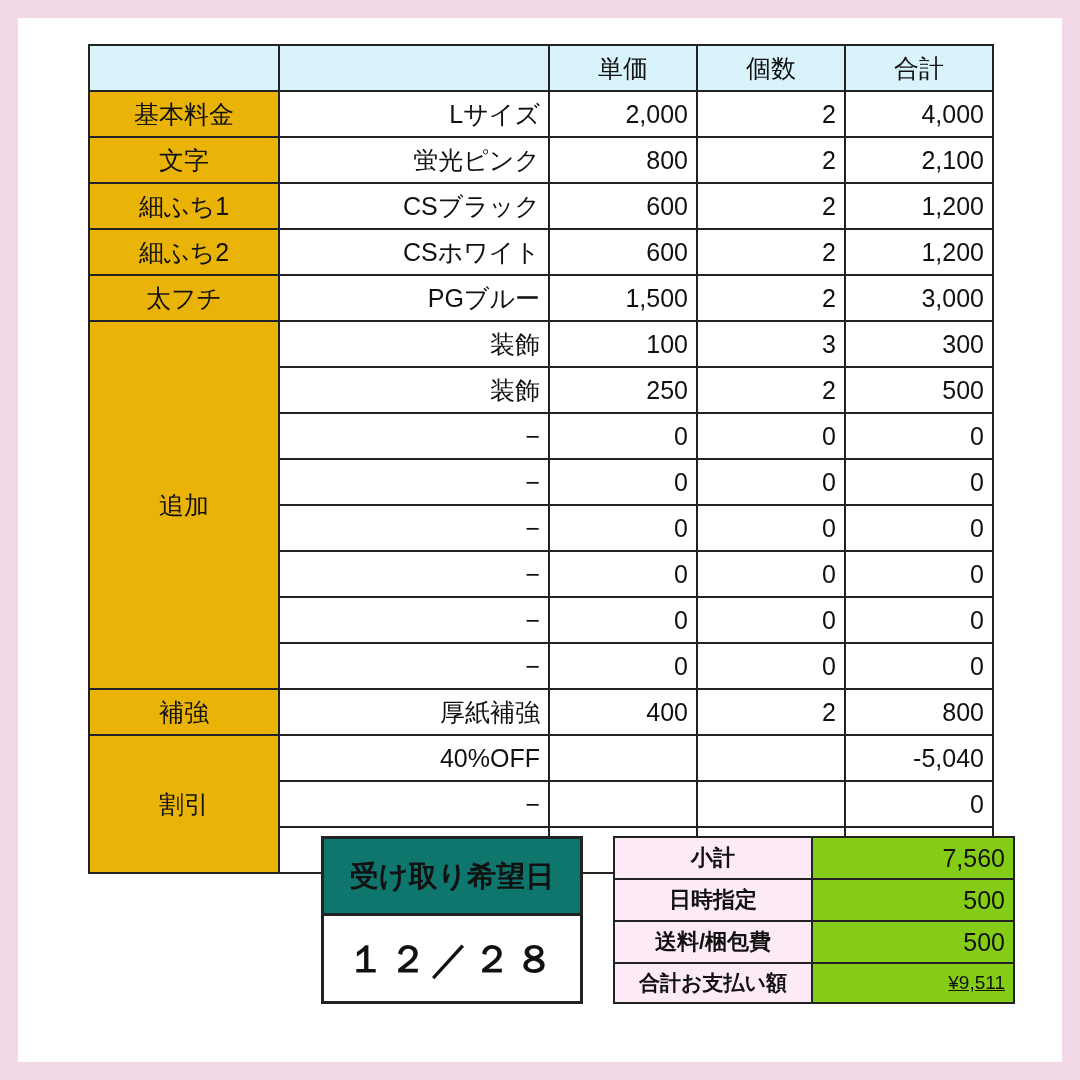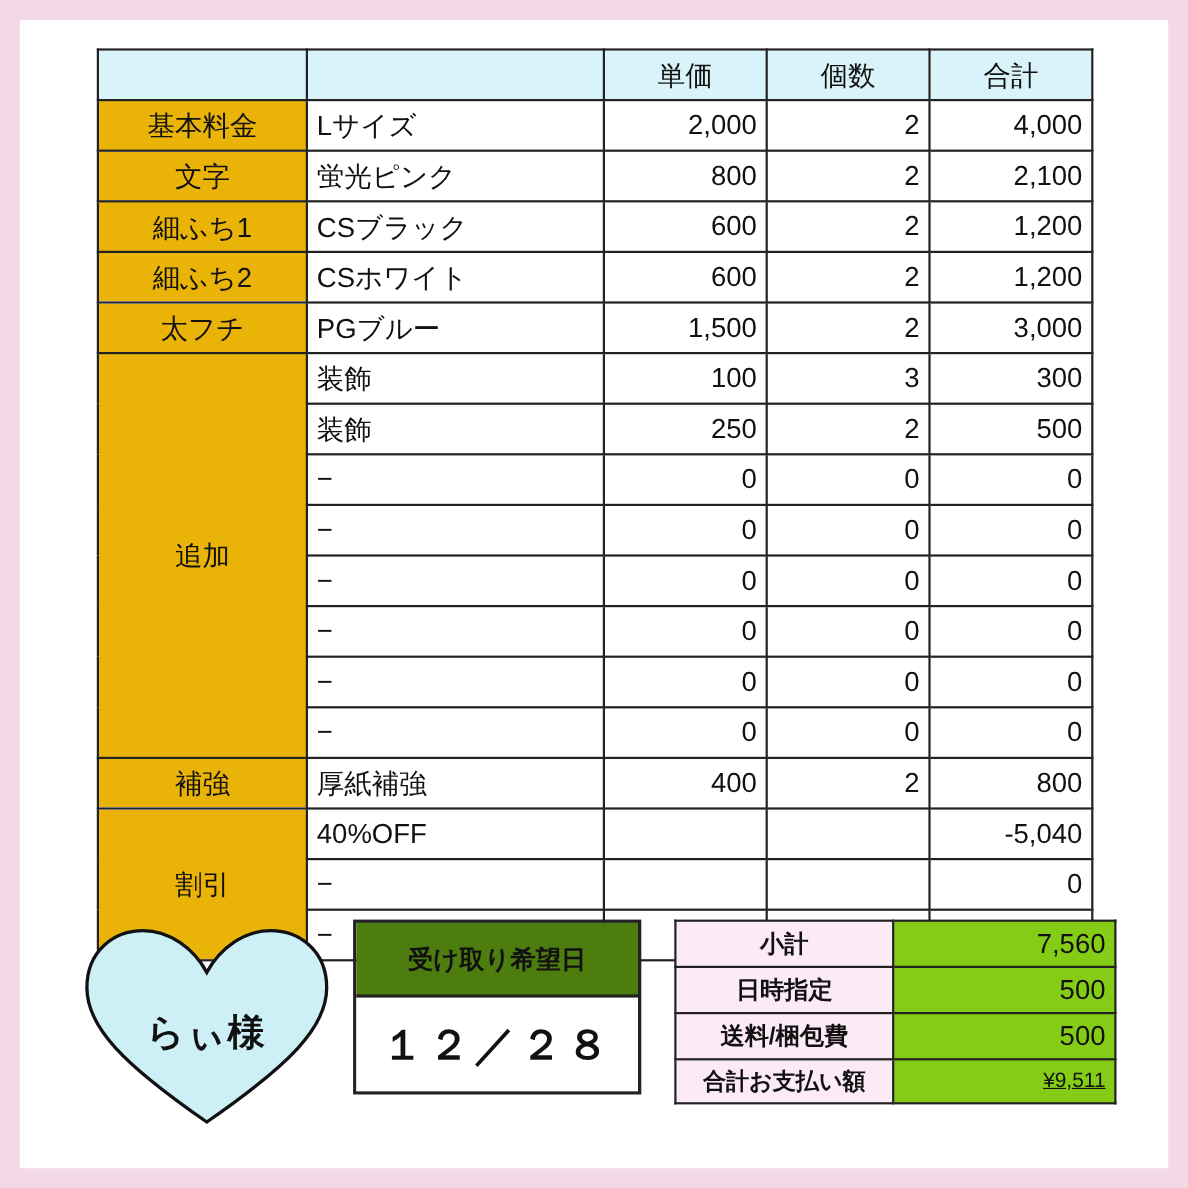--- a/index.html
+++ b/index.html
@@ -58,21 +58,21 @@
     font-size: 26px;
     margin-left: 29px;
   }
   .cat {
     background: #eab308;
     text-align: center;
     font-weight: bold;
     font-size: 26px;
   }
   .num { text-align: right; }
-  .desc { text-align: left; }
+  .desc { text-align: right; }
 
   
   .dotted-top { border-top: 2px dotted #333; }
 
   .add-row td { height: 41px; font-size: 24px; }
 
   
   .bottom {
     position: absolute;
     left: 40px;
@@ -108,24 +108,24 @@
 
   .date-box {
     position: absolute;
     left: 263px;
     top: 18px;
     width: 262px;
     border: 3px solid #222;
     box-sizing: border-box;
   }
   .date-head {
-    background: #4d7c0f;
+    background: #0f766e;
     border-bottom: 3px solid #222;
     text-align: center;
-    font-size: 23px;
+    font-size: 29px;
     font-weight: bold;
     padding: 18px 0 16px;
     color: #111;
   }
   .date-val {
     background: #fff;
     text-align: center;
     font-size: 38px;
     font-weight: bold;
     letter-spacing: 4px;
@@ -299,26 +299,20 @@
           <td class="num"></td>
           <td class="num"></td>
           <td class="num">0</td>
         </tr>
       </tbody>
     </table>
   </div>
 
   <div class="bottom">
 
-    <div class="heart-wrap">
-      <svg class="heart" viewBox="0 0 230 190">
-        <path d="M115 182 C 40 130, 6 96, 6 60 C 6 26, 31 8, 57 8 C 81 8, 103 24, 115 46 C 127 24, 149 8, 173 8 C 199 8, 224 26, 224 60 C 224 96, 190 130, 115 182 Z" fill="#cdf0f7" stroke="#111" stroke-width="3"></path>
-      </svg>
-      <div class="heart-label">らぃ様</div>
-    </div>
 
     <div class="date-box">
       <div class="date-head">受け取り希望日</div>
       <div class="date-val">１２／２８</div>
     </div>
 
     <table class="totals">
       <tbody>
         <tr>
           <td class="lbl">小計</td>

